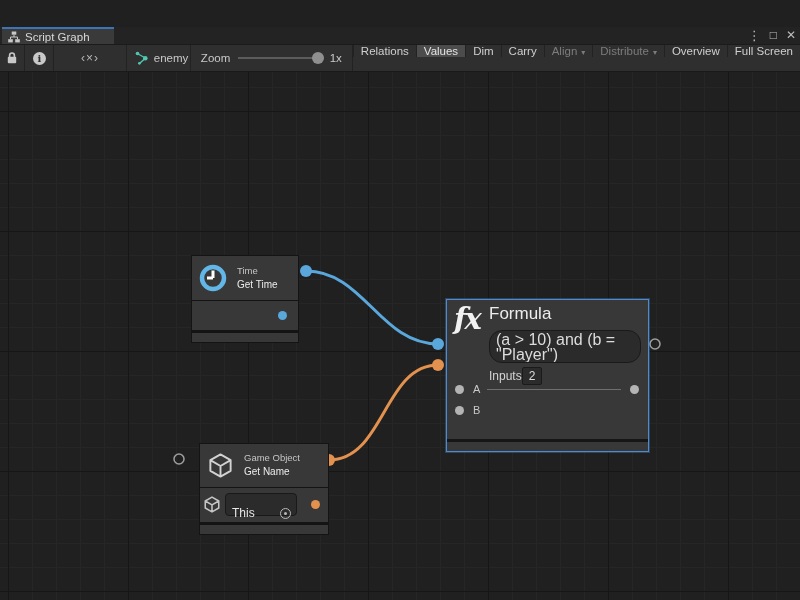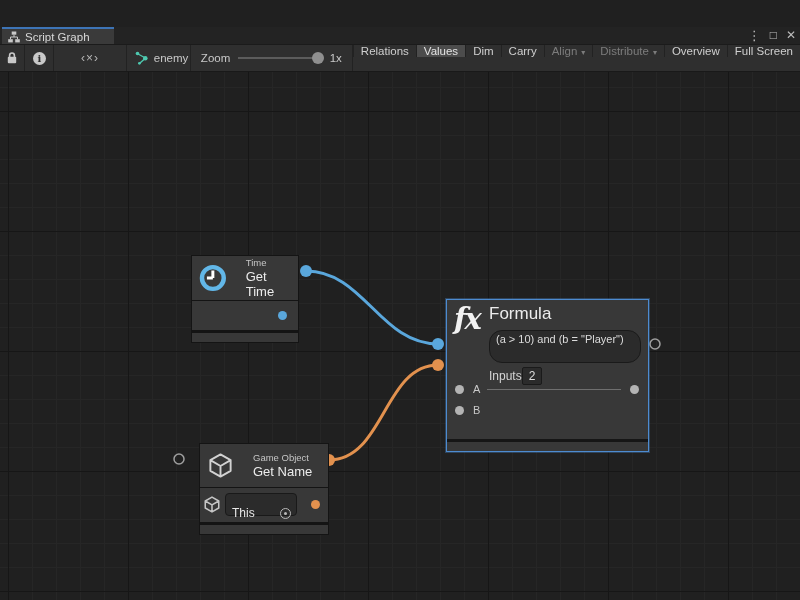--- a/index.html
+++ b/index.html
@@ -55,42 +55,42 @@
     background-position: 8px 0, 0 39px, 8px 0, 0 15px;
   }
   .edges { position:absolute; left:0; top:0; width:800px; height:554px; z-index:1; }
 
   
   .node { position:absolute; z-index:2; background:#141414;
           box-shadow:0 0 0 1px #141414; }
   .node.selected { background:#161616; box-shadow:none;
                    border:1px solid #4d8bd0; outline:1px solid rgba(77,139,208,.35); }
   .n-sec { background:#383838; position:relative; }
-  .n-header { display:flex; align-items:center; gap:19px; padding-left:7px; }
+  .n-header { display:flex; align-items:center; gap:10px; padding-left:7px; }
   .n-cat   { font-size:9.5px; color:#c6c6c6; line-height:12px; }
-  .n-title { font-size:13px; color:#ececec; line-height:15px; }
+  .n-title { font-size:10px; color:#ececec; line-height:15px; }
   .n-footer { height:9px; margin-top:3px; background:#383838; }
   .n-body { margin-top:1px; }
   .port-dot { position:absolute; width:9px; height:9px; border-radius:50%; }
 
   
   .node-gettime { left:192px; top:184px; width:106px; }
   .node-gettime .n-header { height:44px; }
   .node-gettime .n-body { height:29px; }
 
   
   .node-formula { left:446px; top:227px; width:203px; }
   .node-formula .n-main { height:139px; }
   .fx-glyph { position:absolute; left:7px; top:2px; font-family:"DejaVu Serif", serif;
               font-style:italic; font-weight:bold; font-size:29px; color:#f2f2f2;
               letter-spacing:-2px; }
   .f-title { position:absolute; left:42px; top:4px; font-size:17px; color:#ececec; }
   .f-field { position:absolute; left:42px; top:30px; width:152px; height:33px;
              background:#2b2b2b; border:1px solid #1a1a1a; border-radius:13px;
-             padding:1px 6px; font-size:11px; line-height:15px; color:#dcdcdc;
+             padding:1px 6px; font-size:16px; line-height:15px; color:#dcdcdc;
              overflow:hidden; }
   .f-inputs { position:absolute; left:42px; top:67px; display:flex;
               align-items:center; font-size:12px; color:#d5d5d5; }
   .f-count { background:#2b2b2b; border:1px solid #1a1a1a; border-radius:2px;
              padding:0 6px; font-size:12px; color:#dcdcdc; line-height:16px; }
   .f-row { position:absolute; left:0; width:100%; height:20px; }
   .f-rowA { top:79px; } .f-rowB { top:100px; }
   .f-row .in-dot  { left:8px; top:6px; background:#b4b4b4; }
   .f-row .out-dot { right:9px; top:6px; background:#b4b4b4; }
   .f-row .p-label { position:absolute; left:26px; top:4px; font-size:11px; color:#c9c9c9; }

